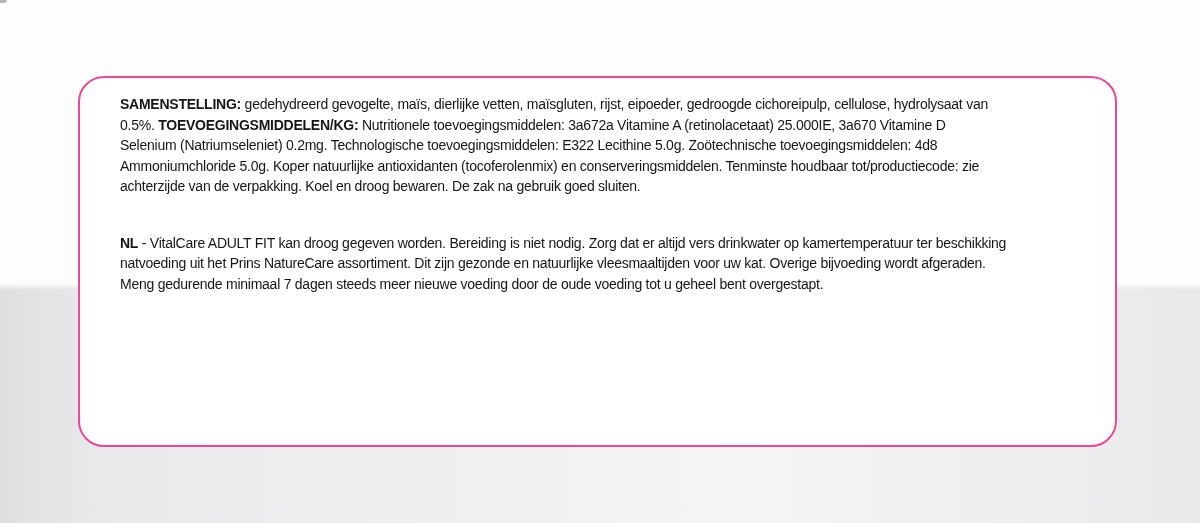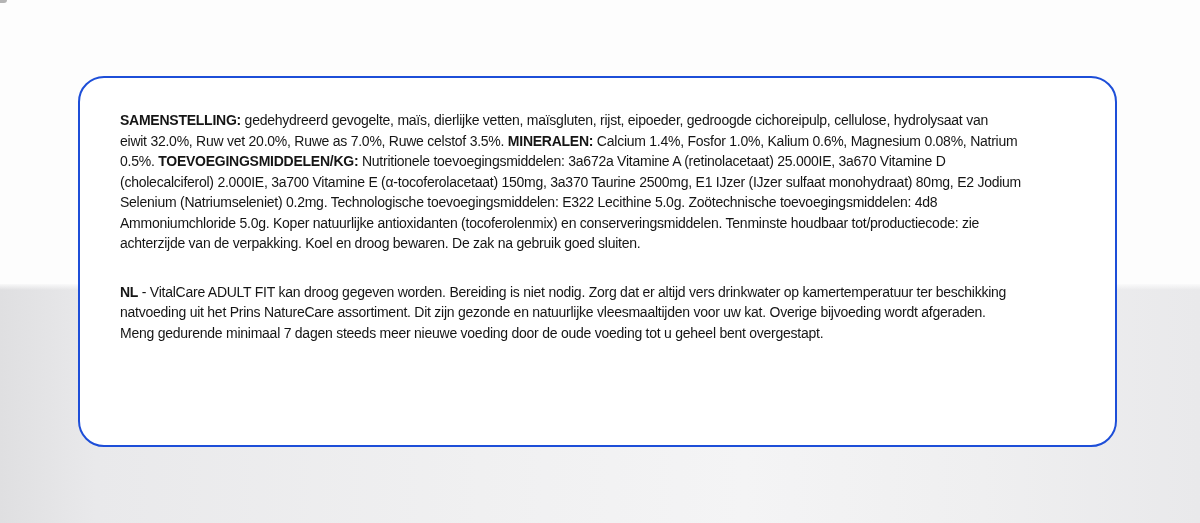--- a/index.html
+++ b/index.html
@@ -23,47 +23,45 @@
   .corner-artifact {
     position: absolute; left: 0; top: 0; width: 7px; height: 3px;
     background: #787878; opacity: 0.55; border-radius: 0 0 3px 0;
   }
 
   
   .card {
     position: absolute; left: 78px; top: 76px;
     width: 1039px; height: 371px; box-sizing: border-box;
     background: #ffffff;
-    border: 2px solid #1d4ed8;
+    border: 2px solid #ec4899;
     border-radius: 26px;
-    padding: 32px 34px 0 40px;
+    padding: 16px 34px 0 40px;
   }
 
   .para {
     color: #151515;
     font-size: 14px;
     line-height: 20.5px;
     letter-spacing: -0.25px;
   }
   .para .line { white-space: nowrap; height: 20.5px; }
   .para .b { font-weight: 700; }
-  .para-feeding { margin-top: 28px; }
+  .para-feeding { margin-top: 36px; }
 </style>
 </head>
 <body>
 
 <div class="stage">
   <div class="bg-band"></div>
   <div class="corner-artifact"></div>
   <div class="card">
     <div class="para para-composition">
         <div class="line"><span class="b">SAMENSTELLING:</span><span> gedehydreerd gevogelte, maïs, dierlijke vetten, maïsgluten, rijst, eipoeder, gedroogde cichoreipulp, cellulose, hydrolysaat van</span></div>
-        <div class="line"><span>eiwit 32.0%, Ruw vet 20.0%, Ruwe as 7.0%, Ruwe celstof 3.5%. </span><span class="b">MINERALEN:</span><span> Calcium 1.4%, Fosfor 1.0%, Kalium 0.6%, Magnesium 0.08%, Natrium</span></div>
         <div class="line"><span>0.5%. </span><span class="b">TOEVOEGINGSMIDDELEN/KG:</span><span> Nutritionele toevoegingsmiddelen: 3a672a Vitamine A (retinolacetaat) 25.000IE, 3a670 Vitamine D</span></div>
-        <div class="line"><span>(cholecalciferol) 2.000IE, 3a700 Vitamine E (α-tocoferolacetaat) 150mg, 3a370 Taurine 2500mg, E1 IJzer (IJzer sulfaat monohydraat) 80mg, E2 Jodium</span></div>
         <div class="line"><span>Selenium (Natriumseleniet) 0.2mg. Technologische toevoegingsmiddelen: E322 Lecithine 5.0g. Zoötechnische toevoegingsmiddelen: 4d8</span></div>
         <div class="line"><span>Ammoniumchloride 5.0g. Koper natuurlijke antioxidanten (tocoferolenmix) en conserveringsmiddelen. Tenminste houdbaar tot/productiecode: zie</span></div>
         <div class="line"><span>achterzijde van de verpakking. Koel en droog bewaren. De zak na gebruik goed sluiten.</span></div>
       </div>
     <div class="para para-feeding">
         <div class="line"><span class="b">NL</span><span> - VitalCare ADULT FIT kan droog gegeven worden. Bereiding is niet nodig. Zorg dat er altijd vers drinkwater op kamertemperatuur ter beschikking</span></div>
         <div class="line"><span>natvoeding uit het Prins NatureCare assortiment. Dit zijn gezonde en natuurlijke vleesmaaltijden voor uw kat. Overige bijvoeding wordt afgeraden.</span></div>
         <div class="line"><span>Meng gedurende minimaal 7 dagen steeds meer nieuwe voeding door de oude voeding tot u geheel bent overgestapt.</span></div>
       </div>
   </div>

